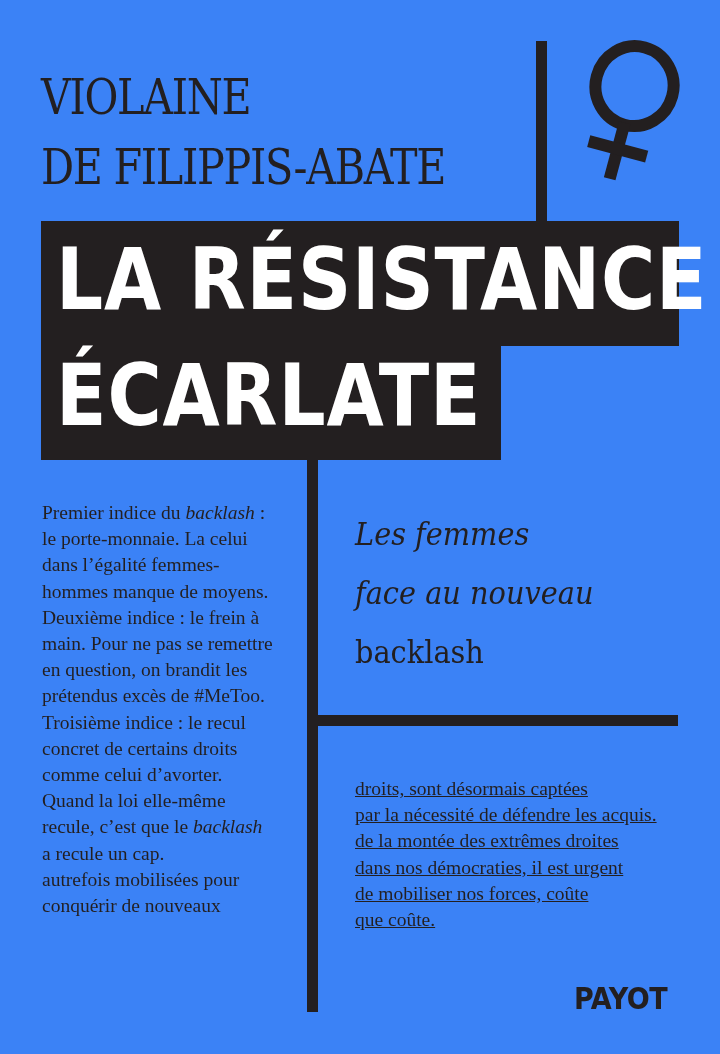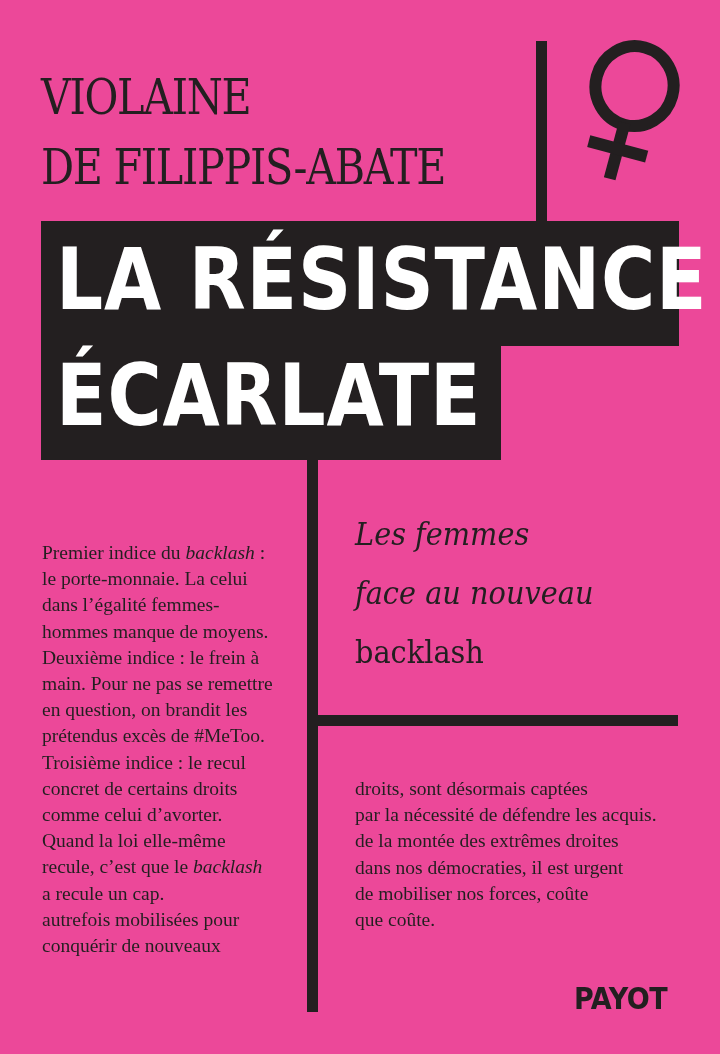--- a/index.html
+++ b/index.html
@@ -1,20 +1,20 @@
 <!DOCTYPE html>
 <html><head>
   <meta charset="utf-8">
   <style>
     html, body { margin: 0; padding: 0; }
     body { width: 720px; height: 1054px; overflow: hidden; }
     .cover {
       position: relative;
       width: 720px; height: 1054px;
-      background: #ec4899;
+      background: #3b82f6;
       color: #231F20;
       overflow: hidden;
     }
     .author {
       position: absolute; left: 41px; top: 62px;
       font-family: "DejaVu Serif", serif;
       font-size: 48px; line-height: 70px;
       letter-spacing: -1.5px;
       font-weight: normal;
       transform: scaleX(0.86); transform-origin: left top;
@@ -64,22 +64,22 @@
       transform: scaleX(0.9); transform-origin: left top;
     }
     .subtitle .it { font-style: italic; display: block; }
     .subtitle .rm { display: block; }
     .blurb {
       font-family: "Liberation Serif", serif;
       font-size: 19.5px; line-height: 26.2px;
       position: absolute;
       white-space: nowrap;
     }
-    .blurb-left { left: 42px; top: 540px; }
-    .blurb-right { left: 355px; top: 776px; }
+    .blurb-left { left: 42px; top: 500px; }
+    .blurb-right { left: 355px; top: 776px; text-decoration: underline; }
     .blurb div { display: block; }
     .blurb em { font-style: italic; }
     .publisher {
       position: absolute; left: 574px; top: 984px;
       font-family: "DejaVu Sans", sans-serif;
       font-weight: bold; font-size: 30px;
       letter-spacing: -0.5px;
       transform: scaleX(0.9); transform-origin: left top;
       line-height: 1;
     }

